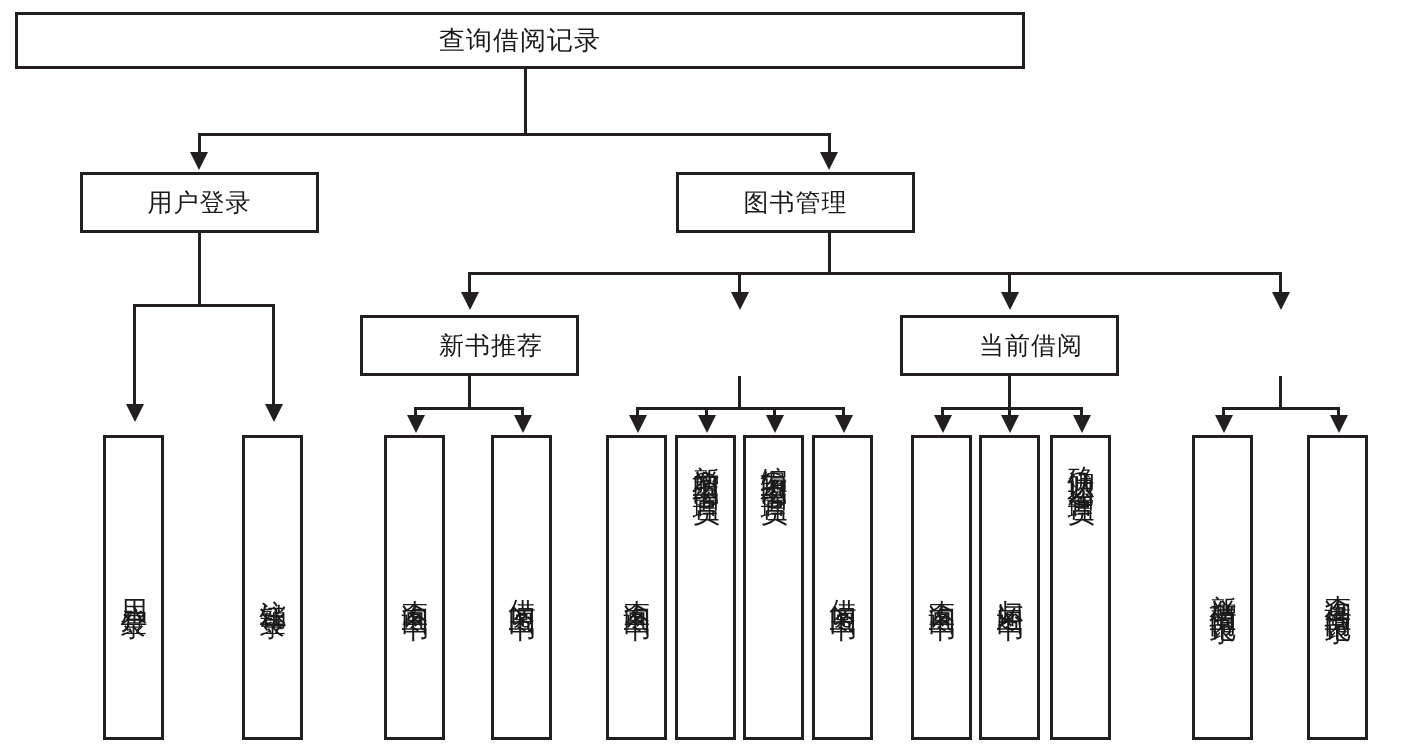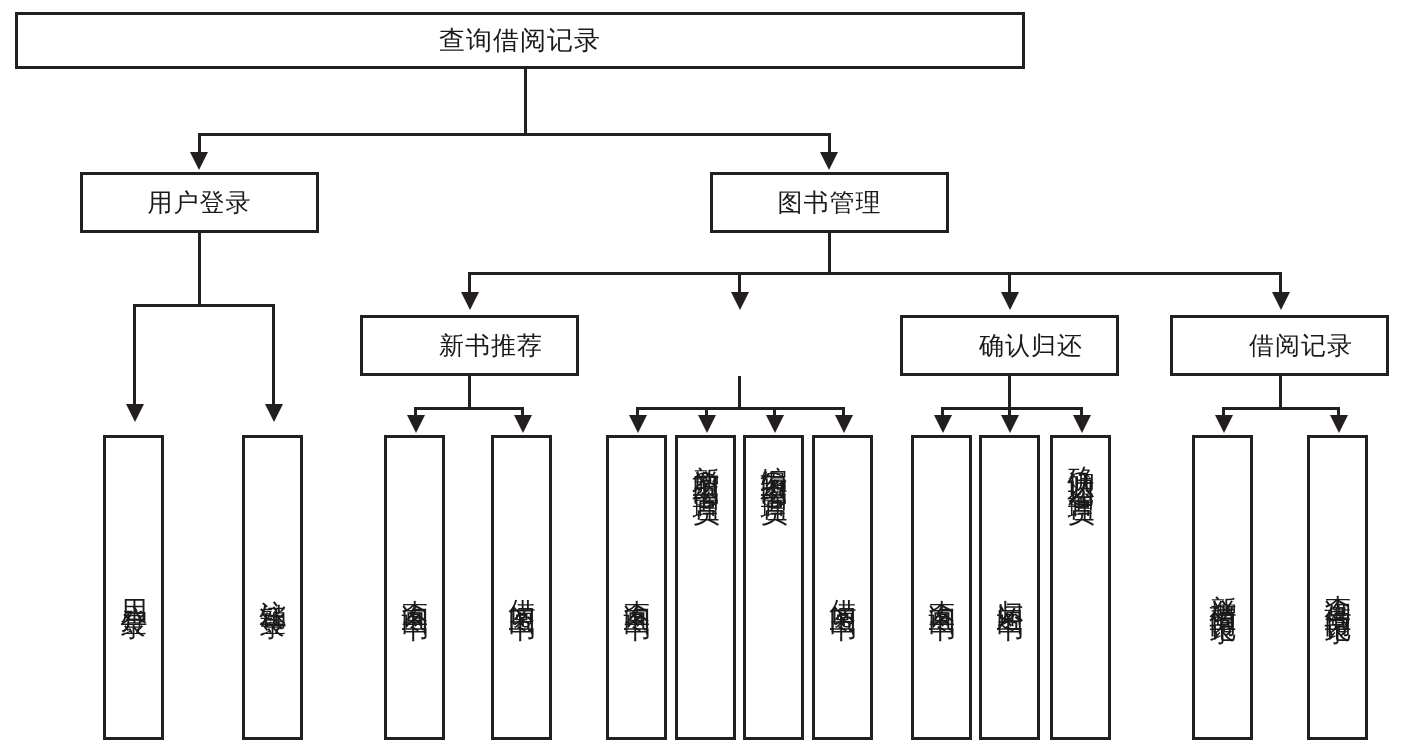--- a/index.html
+++ b/index.html
@@ -36,21 +36,21 @@
     white-space: nowrap;
   }
 
   
   .node.root { left: 15px; top: 12px; width: 1010px; height: 57px; }
   .node.root .label { font-size: 26px; }
 
   
   .node.l2 { top: 172px; height: 61px; }
   .node.l2.n-user  { left: 80px;  width: 239px; }
-  .node.l2.n-book  { left: 710px; width: 239px; }
+  .node.l2.n-book  { left: 676px; width: 239px; }
 
   
   .node.l3 { top: 315px; height: 61px; padding-left: 43px; }
   .node.l3.n-new   { left: 360px;  width: 219px; }
   .node.l3.n-borrow{ left: 630px;  width: 219px; }
   .node.l3.n-cur   { left: 900px;  width: 219px; }
   .node.l3.n-rec   { left: 1170px; width: 219px; }
 
   
   .node.leaf {
@@ -149,24 +149,21 @@
   <div class="arrow" style="left:731px; top:292px;"></div>
   <div class="ln v" style="left:1008px; top:272px; height:25px;"></div>
   <div class="arrow" style="left:1001px; top:292px;"></div>
   <div class="ln v" style="left:1279px; top:272px; height:25px;"></div>
   <div class="arrow" style="left:1272px; top:292px;"></div>
 
   <div class="node l3 n-new">
     <span class="label">新书推荐</span>
   </div>
   <div class="node l3 n-cur">
-    <span class="label">确认归还</span>
-  </div>
-  <div class="node l3 n-rec">
-    <span class="label">借阅记录</span>
+    <span class="label">当前借阅</span>
   </div>
 
   <div class="ln v" style="left:468px; top:376px; height:33px;"></div>
   <div class="ln h" style="left:414px; top:407px; width:110px;"></div>
   <div class="ln v" style="left:414px; top:407px; height:12px;"></div>
   <div class="arrow" style="left:407px; top:415px;"></div>
   <div class="ln v" style="left:521px; top:407px; height:12px;"></div>
   <div class="arrow" style="left:514px; top:415px;"></div>
 
   <div class="node leaf center" style="left:384px; width:61px;">

